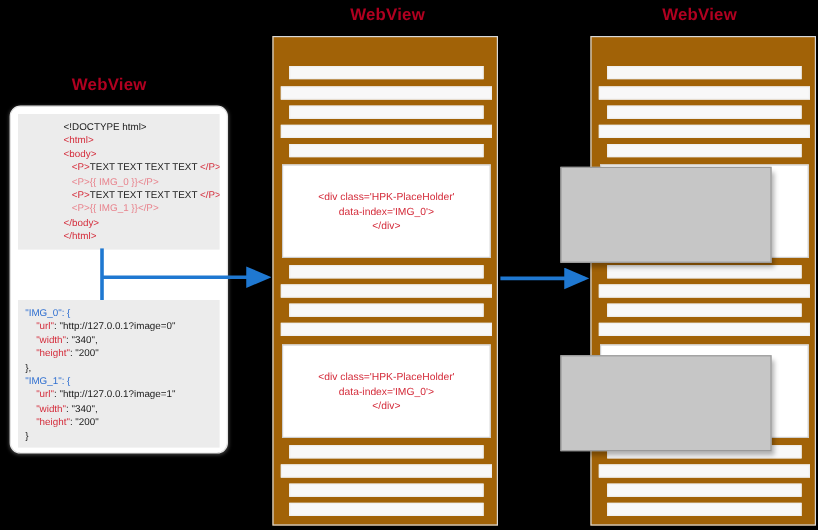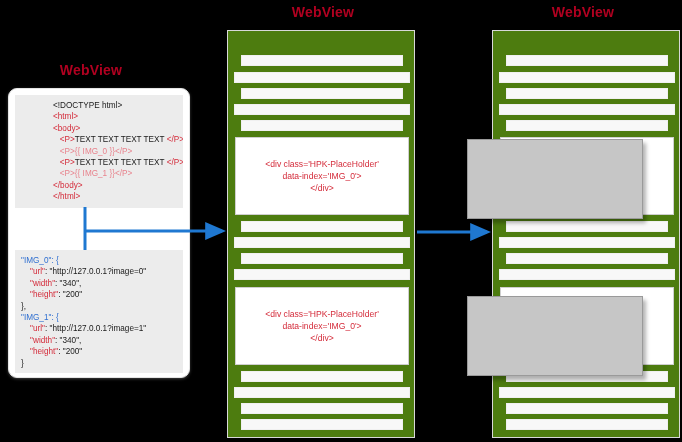--- a/index.html
+++ b/index.html
@@ -67,21 +67,21 @@
   .tag     { color: #d42b3a; }
   .tag-dim { color: #e8838d; }
   .plain   { color: #1a1a1a; }
   .jkey    { color: #2f6fd0; }
   .jprop   { color: #d42b3a; }
   .jval    { color: #1a1a1a; }
 
   
   .webview {
     position: absolute;
-    background: #4d7c0f;
+    background: #a16207;
     border: 1px solid #d8d8d8;
     box-sizing: border-box;
     overflow: hidden;
   }
   #webview-middle { left: 227px; top: 30px; width: 188px; height: 408px; }
   #webview-right  { left: 492px; top: 30px; width: 188px; height: 408px; }
 
   .text-line {
     position: absolute;
     background: #f8f8f8;

